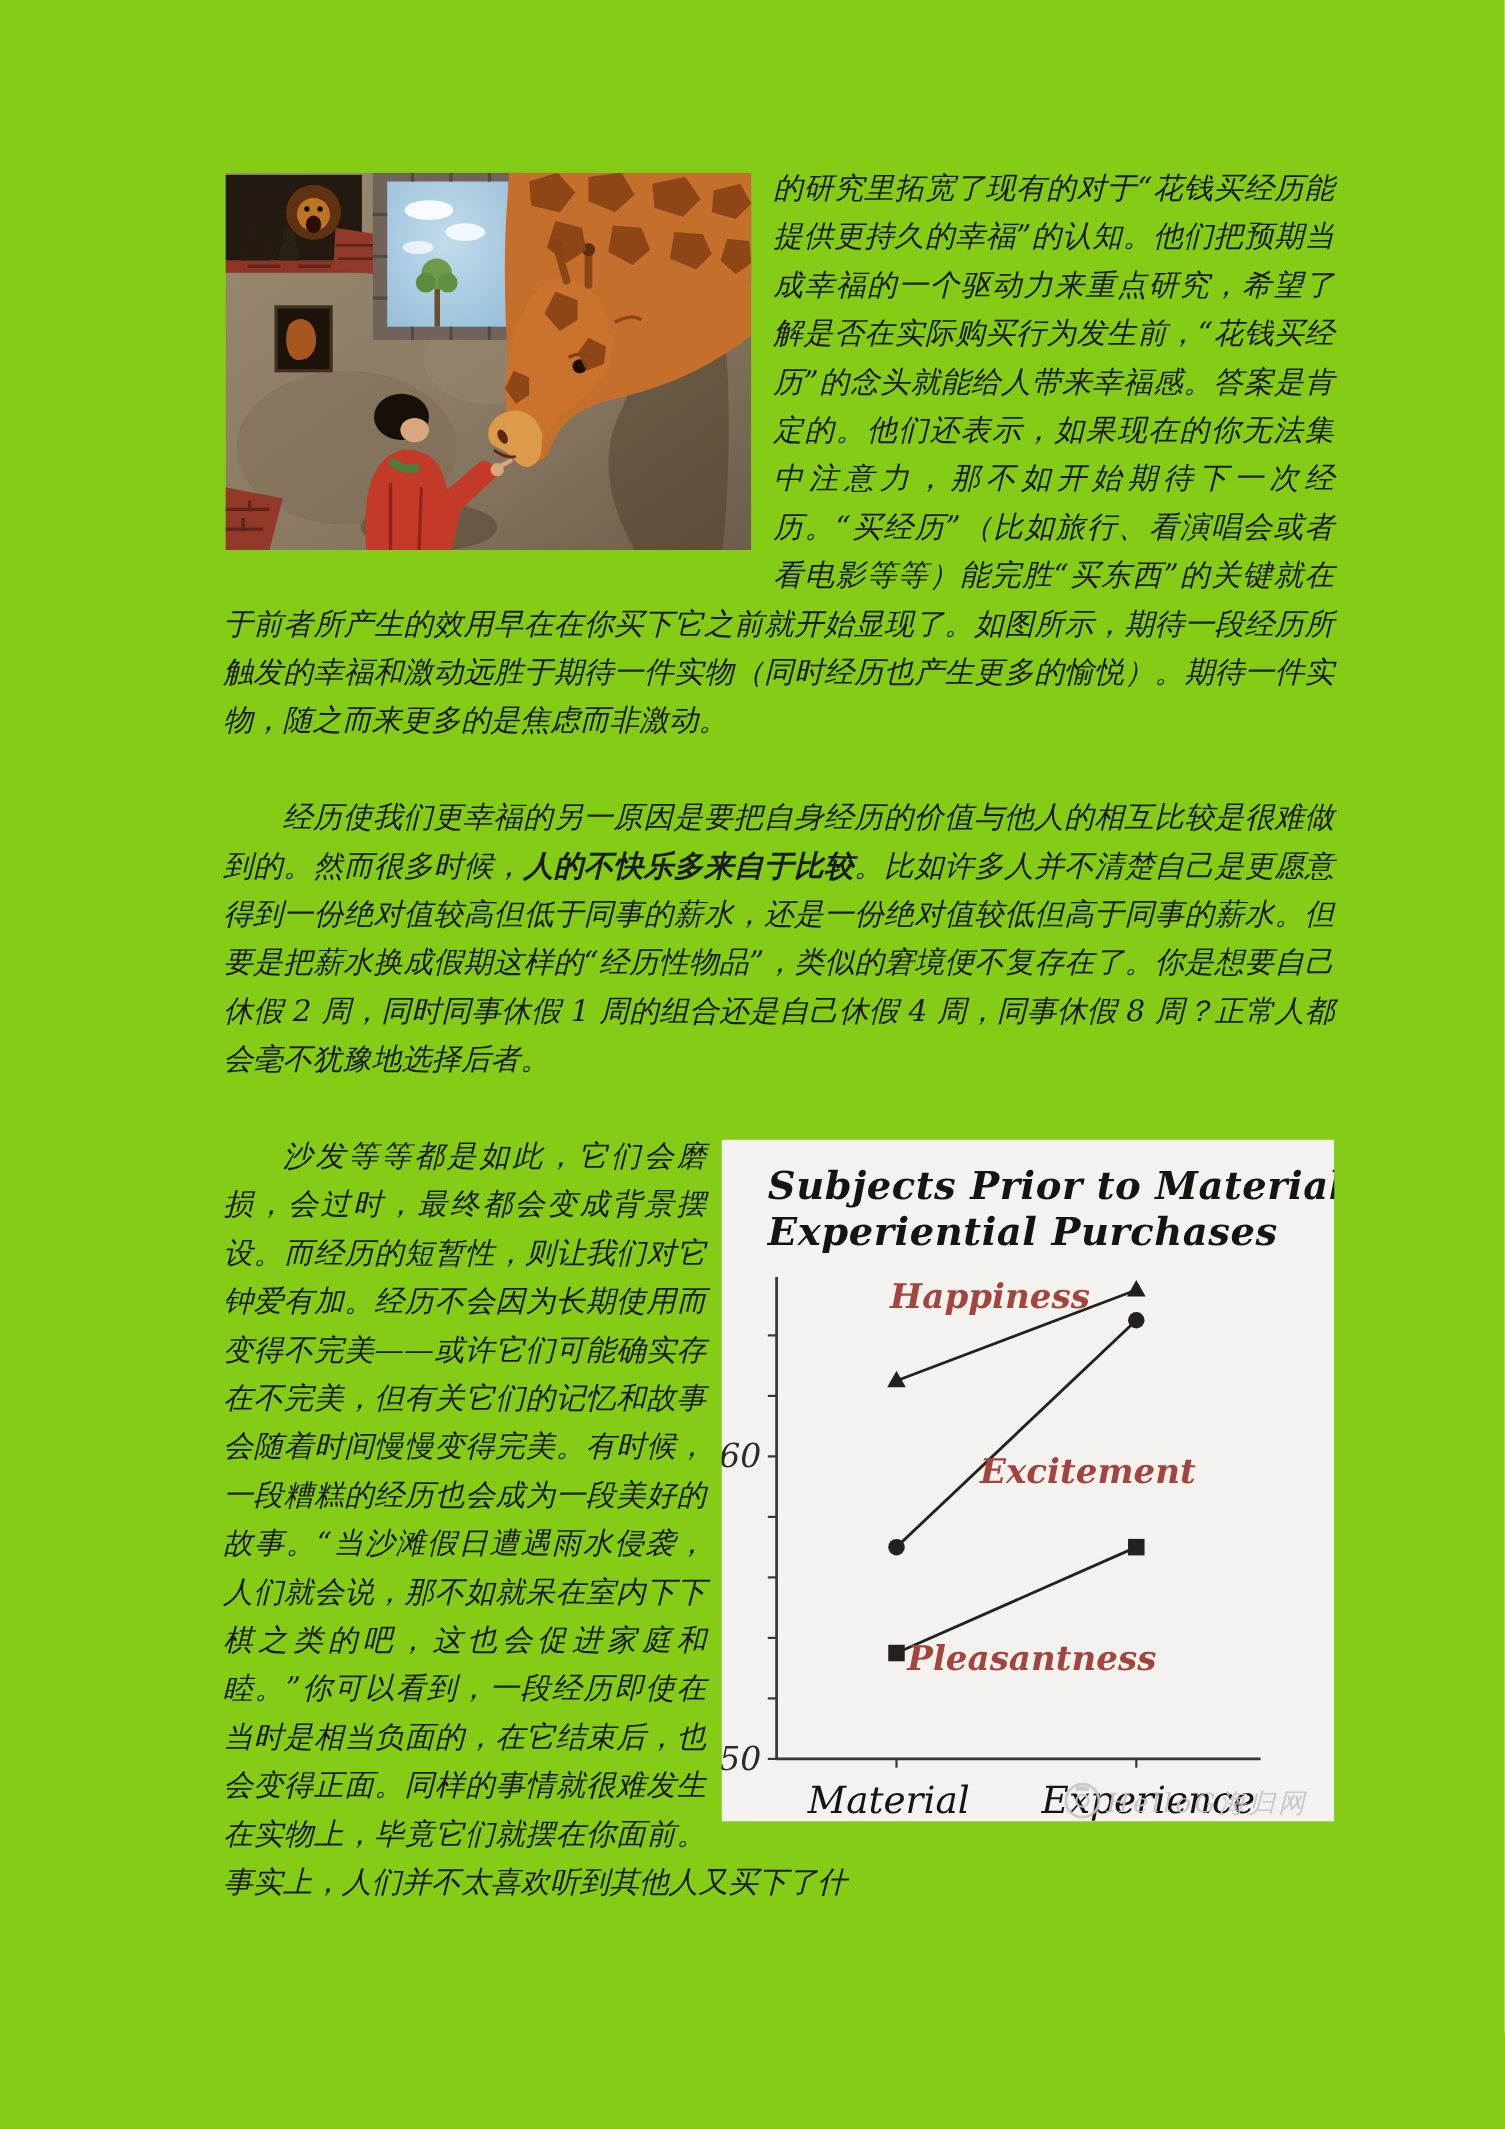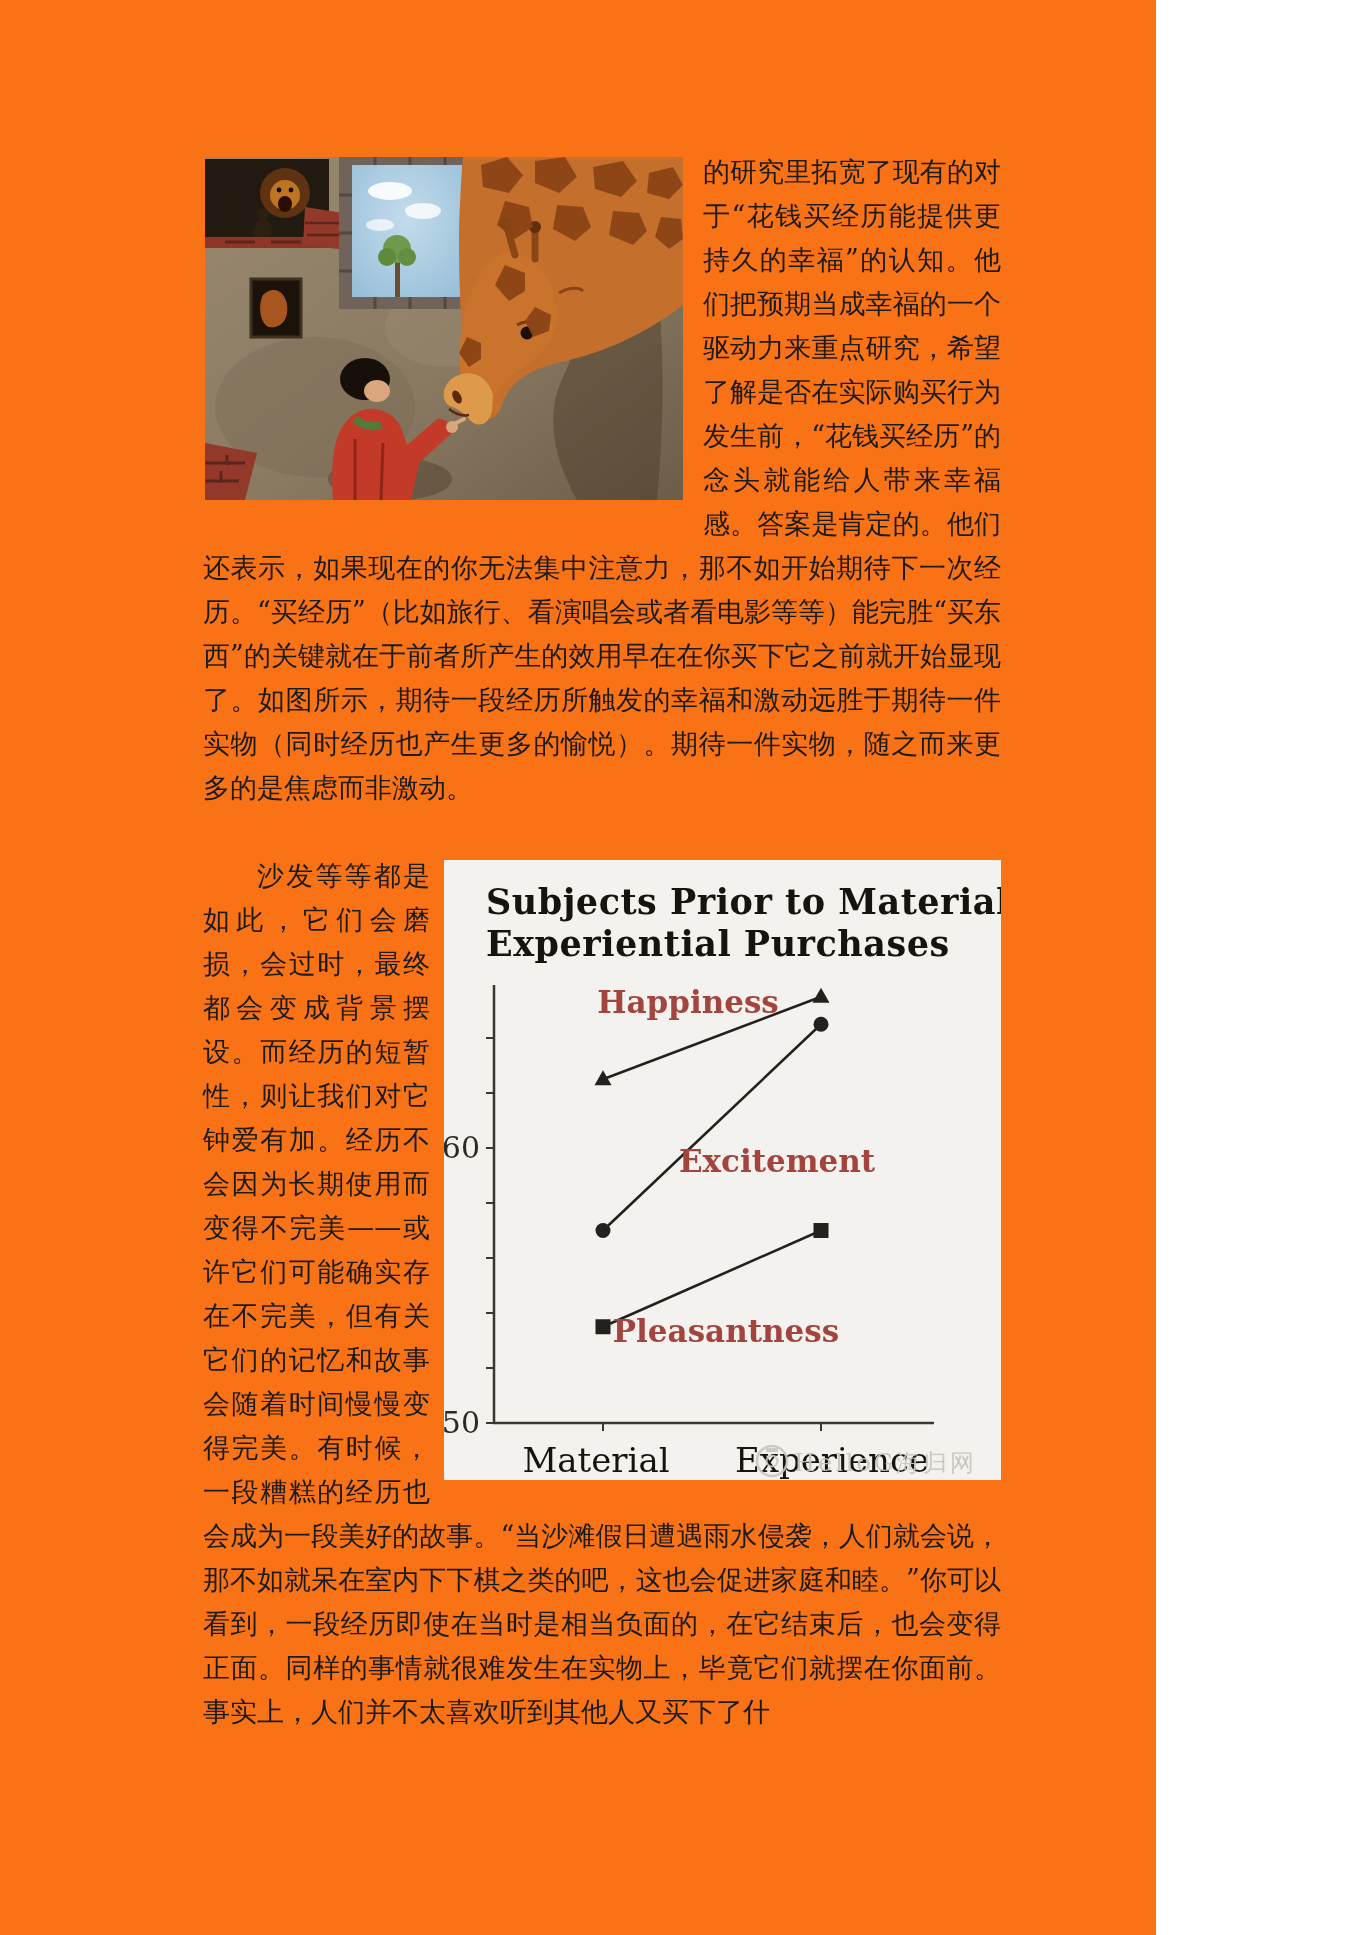--- a/index.html
+++ b/index.html
@@ -1,26 +1,27 @@
 <!DOCTYPE html>
 <html><head>
 <meta charset="utf-8">
 <style>
   * { margin:0; padding:0; box-sizing:border-box; }
   html,body { background:#ffffff; }
   .page {
     position:relative;
-    width:1156px; height:1935px;
-    background:#f97316;
+    width:1368px; height:1935px;
+    background:#84cc16;
     padding:150px 155px 0 203px;
     overflow:hidden;
     font-family:"DejaVu Serif","Liberation Serif",serif;
     font-size:27px; line-height:44px;
     color:#1b1b1b;
     text-align:justify;
+    font-style:italic;
   }
   .para { margin:0; }
   .para + .para { margin-top:44px; }
   .indent { text-indent:2em; }
   b { font-weight:bold; }
   .mural {
     float:left; width:478px; height:343px;
     margin:7px 20px 9px 2px;
   }
   .mural svg { display:block; width:478px; height:343px; }
@@ -133,20 +134,21 @@
         </g>
         <g>
           <path d="M0 286 L52 296 L40 343 L0 343 Z" fill="#93392a"></path>
           <path d="M0 306 h40 M0 324 h34" stroke="#5f241a" stroke-width="3"></path>
           <path d="M22 298 v10 M16 314 v12" stroke="#5f241a" stroke-width="3"></path>
         </g>
       </svg>
     </span><span>的研究里拓宽了现有的对于“花钱买经历能提供更持久的幸福”的认知。他们把预期当成幸福的一个驱动力来重点研究，希望了解是否在实际购买行为发生前，“花钱买经历”的念头就能给人带来幸福感。答案是肯定的。他们还表示，如果现在的你无法集中注意力，那不如开始期待下一次经历。“买经历”（比如旅行、看演唱会或者看电影等等）能完胜“买东西”的关键就在于前者所产生的效用早在在你买下它之前就开始显现了。如图所示，期待一段经历所触发的幸福和激动远胜于期待一件实物（同时经历也产生更多的愉悦）。期待一件实物，随之而来更多的是焦虑而非激动。</span>
   </p>
 
+  <p class="para indent"><span>经历使我们更幸福的另一原因是要把自身经历的价值与他人的相互比较是很难做到的。然而很多时候，</span><b>人的不快乐多来自于比较</b><span>。比如许多人并不清楚自己是更愿意得到一份绝对值较高但低于同事的薪水，还是一份绝对值较低但高于同事的薪水。但要是把薪水换成假期这样的“经历性物品”，类似的窘境便不复存在了。你是想要自己休假 2 周，同时同事休假 1 周的组合还是自己休假 4 周，同事休假 8 周？正常人都会毫不犹豫地选择后者。</span></p>
 
   <p class="para indent"><span class="chartwrap" aria-label="Subjects Prior to Material and Experiential Purchases">
         <svg id="chart" viewBox="0 0 557 620">
           <rect x="0" y="0" width="557" height="620" fill="#f4f2ee"></rect>
           <text x="42" y="54" fill="#17130f" font-size="35" font-weight="bold" font-family="&quot;DejaVu Serif&quot;,&quot;Liberation Serif&quot;,serif" letter-spacing="0.5">Subjects Prior to Material and</text>
           <text x="42" y="96" fill="#17130f" font-size="35" font-weight="bold" font-family="&quot;DejaVu Serif&quot;,&quot;Liberation Serif&quot;,serif" letter-spacing="0.5">Experiential Purchases</text>
           <line x1="50" y1="125" x2="50" y2="563" stroke="#3a3632" stroke-width="2.5"></line>
           <line x1="49" y1="563" x2="490" y2="563" stroke="#3a3632" stroke-width="2.5"></line>
           <line x1="42" y1="563" x2="50" y2="563" stroke="#3a3632" stroke-width="2"></line>
           <line x1="42" y1="508" x2="50" y2="508" stroke="#3a3632" stroke-width="2"></line>

